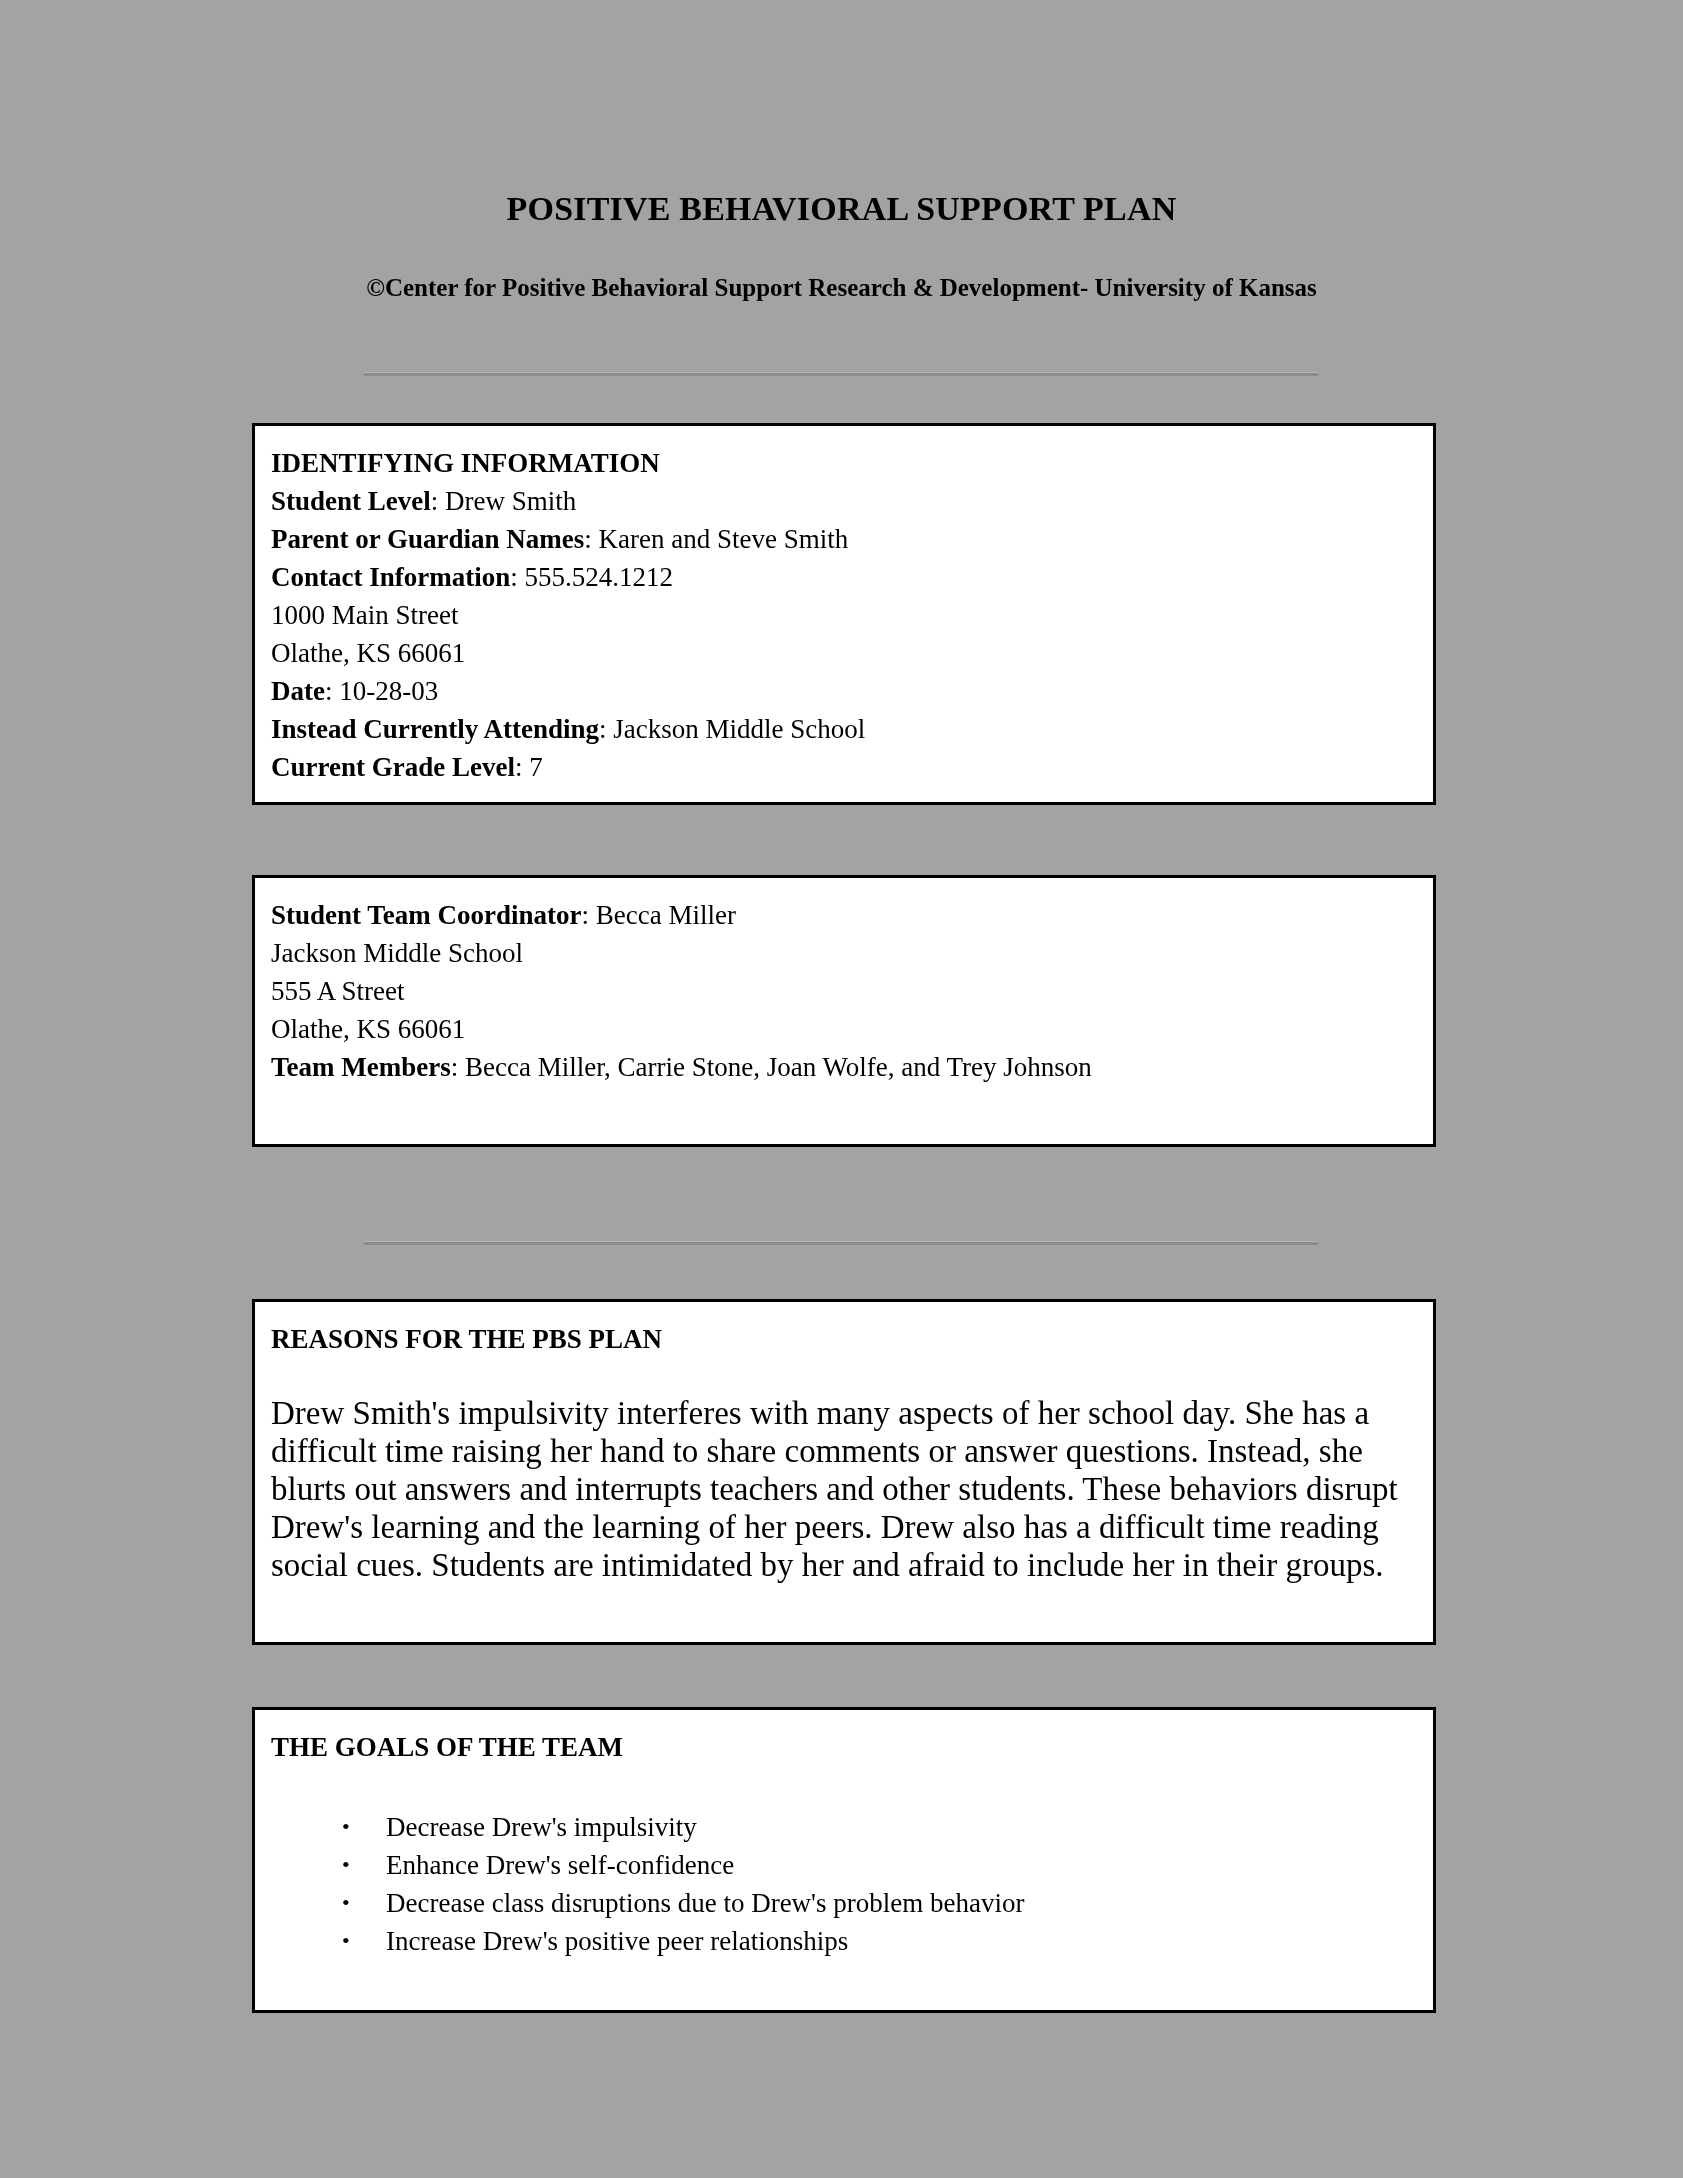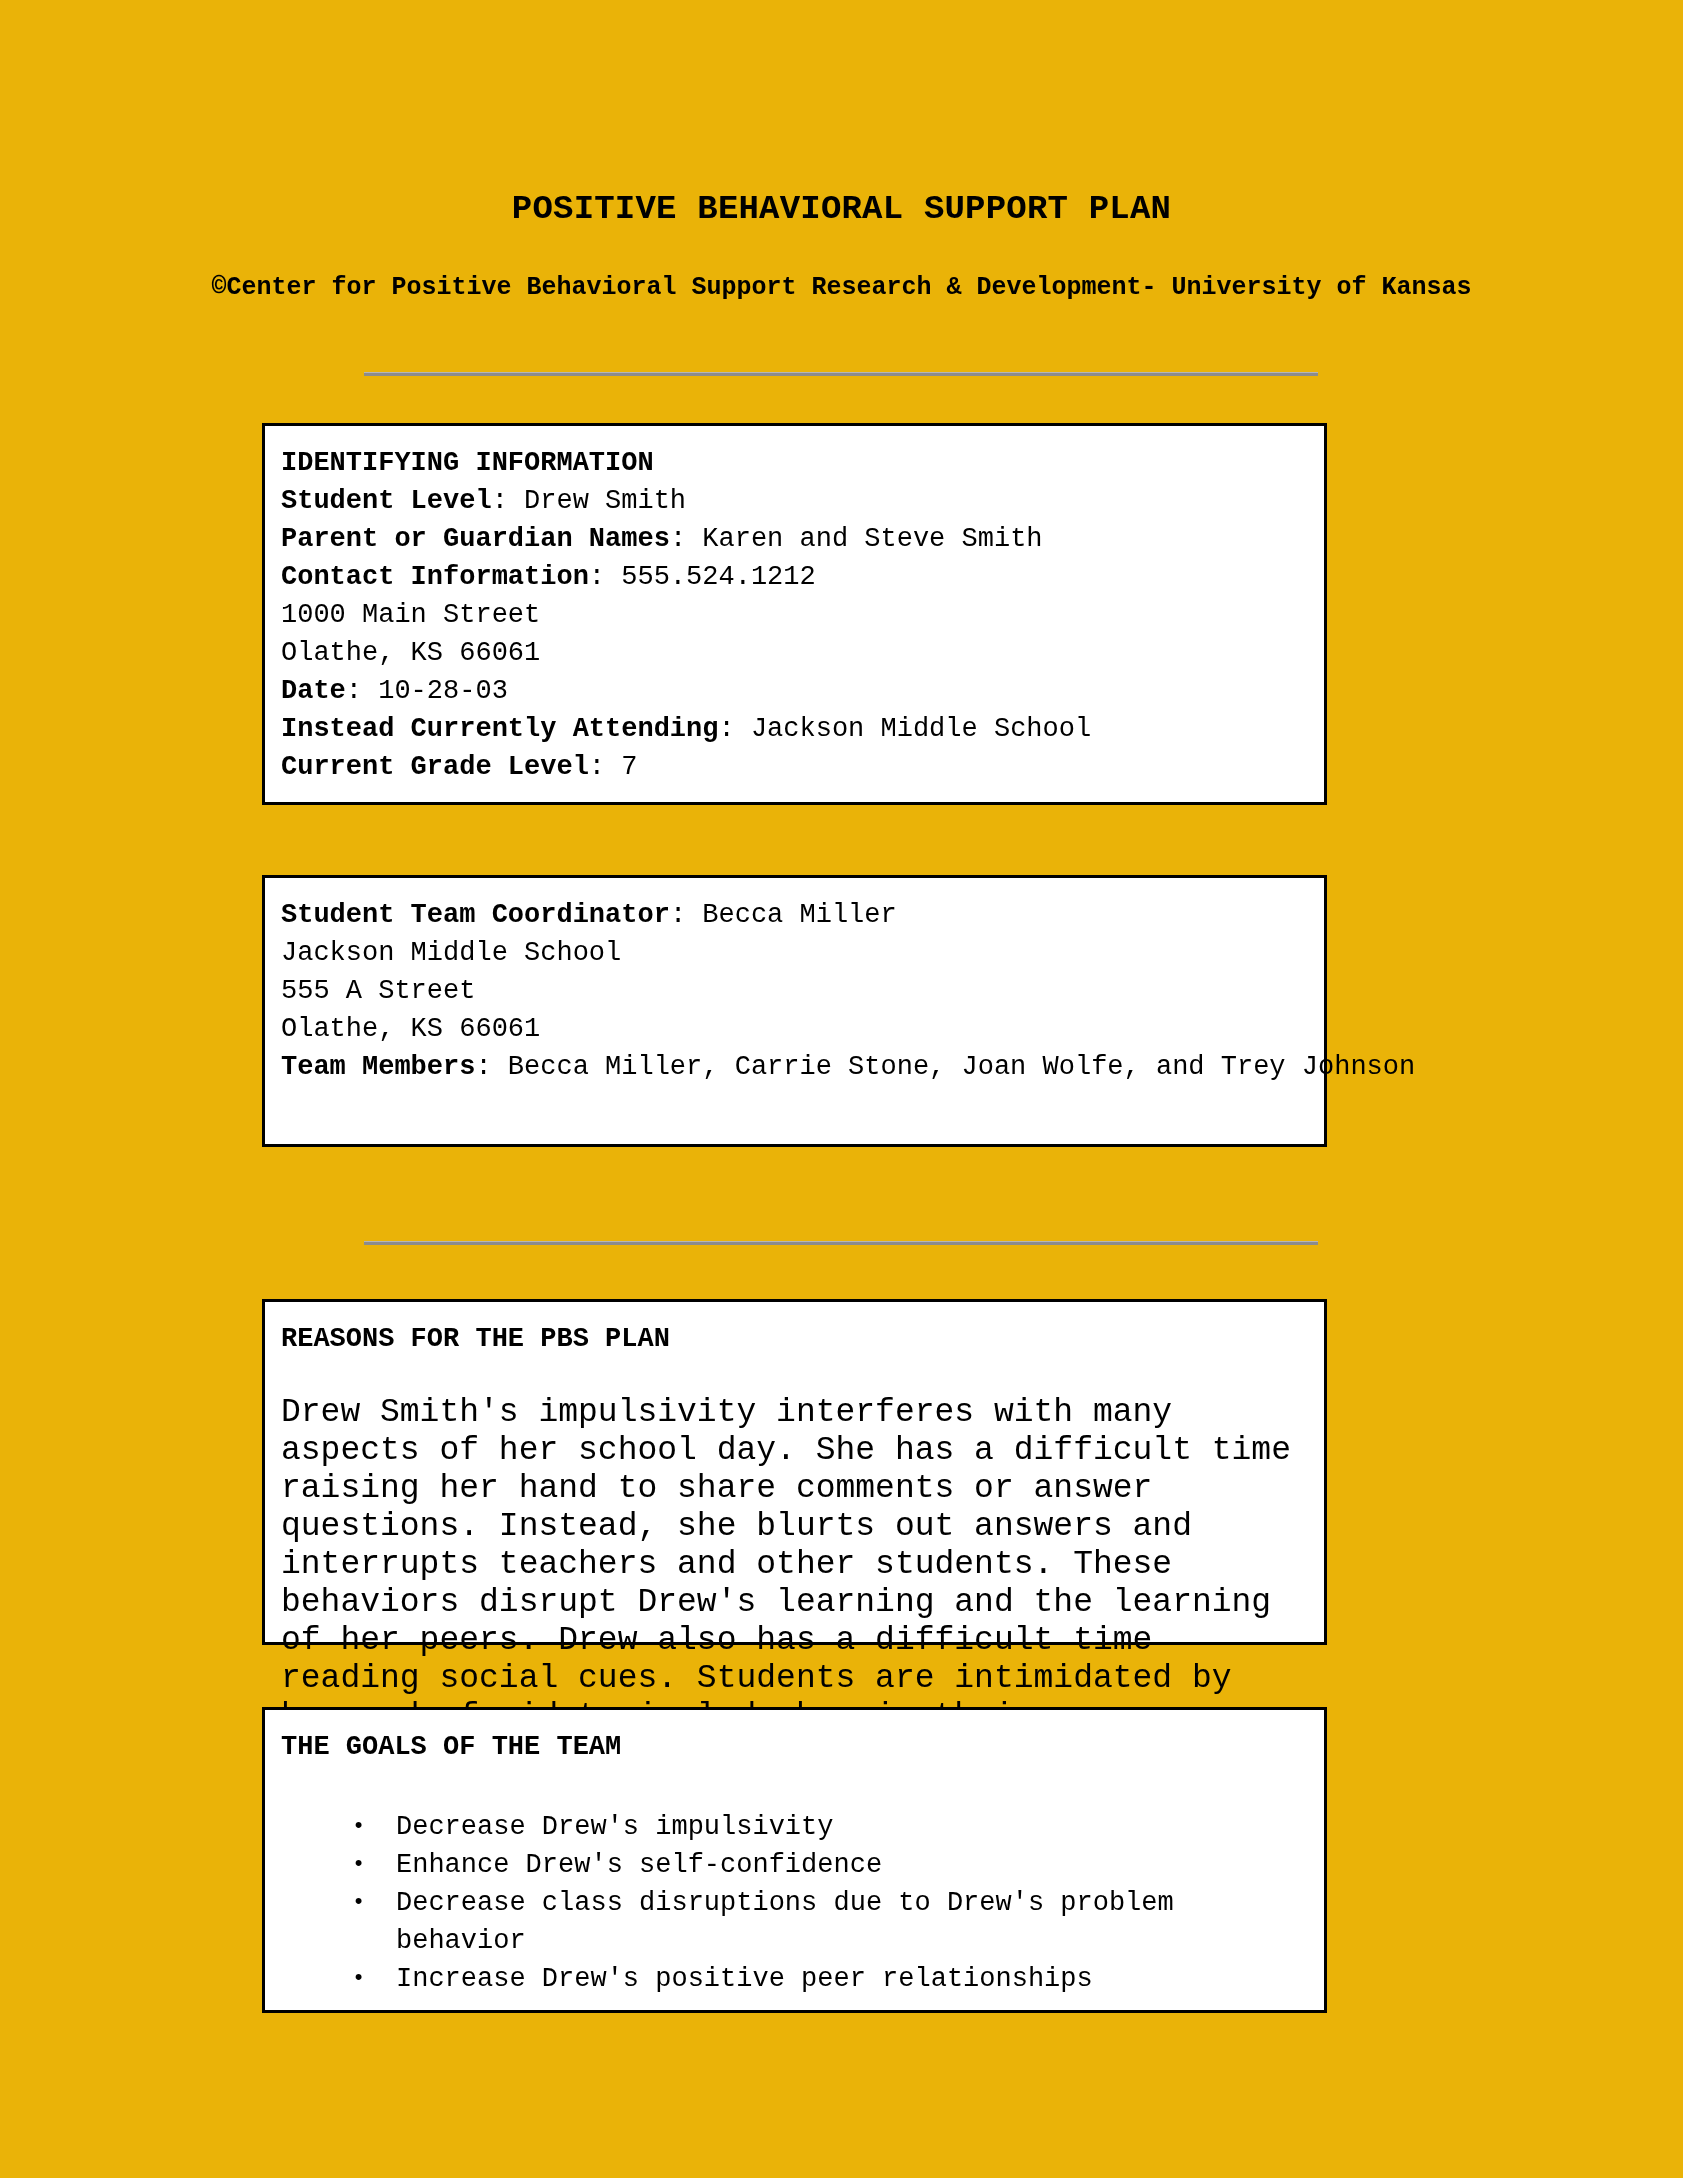--- a/index.html
+++ b/index.html
@@ -16,22 +16,21 @@
     color: #000000;
     overflow: hidden;
   }
 
   .page {
     position: absolute;
     left: 0;
     top: 0;
     width: 1683px;
     height: 2178px;
-    background: #eab308;
-    font-family: Liberation Mono, monospace;
+    background: #a3a3a3;
   }
 
   
   .doc-title {
     position: absolute;
     left: 0;
     top: 188px;
     width: 1683px;
     text-align: center;
     font-size: 34px;
@@ -56,22 +55,22 @@
     height: 3px;
     background: #8c8c8c;
     border-top: 1px solid #b6b6b6;
   }
   .rule-top { left: 364px; top: 372px; width: 954px; }
   .rule-mid { left: 364px; top: 1241px; width: 954px; }
 
   
   .box {
     position: absolute;
-    left: 262px;
-    width: 1065px;
+    left: 252px;
+    width: 1184px;
     border: 3px solid #000000;
     background: #ffffff;
     box-sizing: border-box;
   }
   .box-inner {
     padding: 18px 16px 14px 16px;
   }
 
   #box-identifying { top: 423px; height: 382px; }
   #box-team        { top: 875px; height: 272px; }

